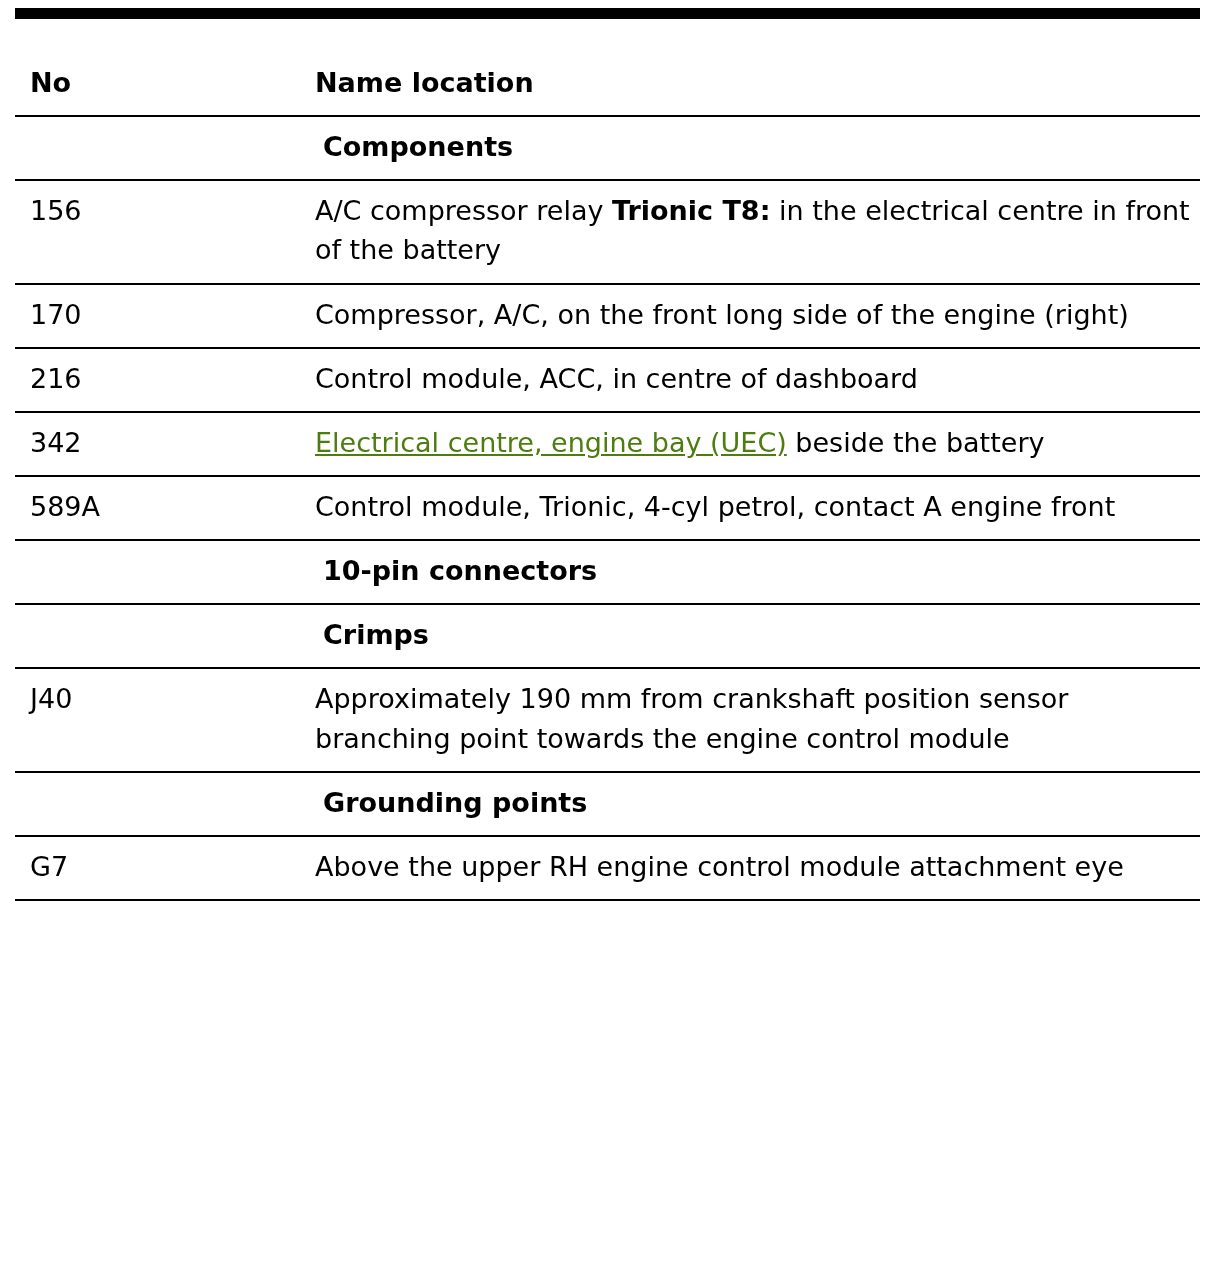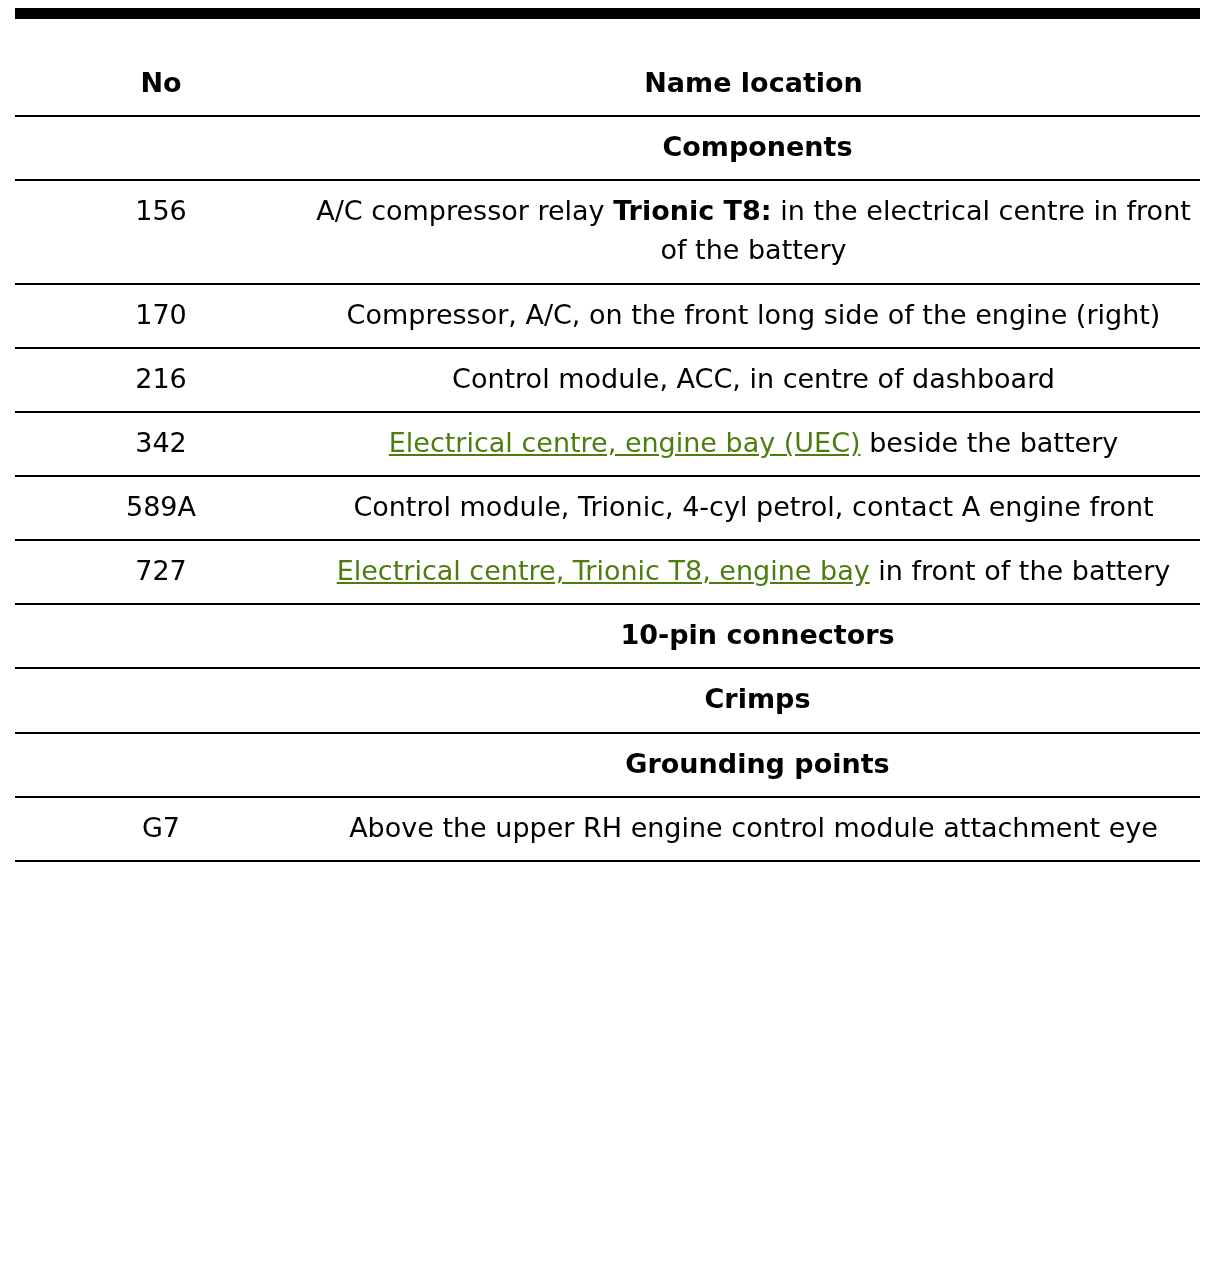--- a/index.html
+++ b/index.html
@@ -22,21 +22,21 @@
   }
   table.loc-table {
     width: 100%;
     border-collapse: collapse;
     table-layout: fixed;
   }
   table.loc-table th,
   table.loc-table td {
     border-bottom: 2px solid #000000;
     vertical-align: top;
-    text-align: center;
+    text-align: left;
     font-size: 27px;
     line-height: 1.45;
     padding: 10px 8px 13px 15px;
     word-wrap: break-word;
   }
   table.loc-table thead th {
     font-weight: bold;
     padding-top: 44px;
     padding-bottom: 13px;
   }
@@ -89,30 +89,30 @@
         </tr>
         <tr>
           <td>342</td>
           <td><span class="seg-link">Electrical centre, engine bay (UEC)</span> beside the battery</td>
         </tr>
         <tr>
           <td>589A</td>
           <td>Control module, Trionic, 4-cyl petrol, contact A engine front</td>
         </tr>
         <tr>
-          <td>727</td>
-          <td><span class="seg-link">Electrical centre, Trionic T8, engine bay</span> in front of the battery</td>
-        </tr>
-        <tr>
           <td></td>
           <td><span class="section-title">10-pin connectors</span></td>
         </tr>
         <tr>
           <td></td>
           <td><span class="section-title">Crimps</span></td>
+        </tr>
+        <tr>
+          <td>J40</td>
+          <td>Approximately 190 mm from crankshaft position sensor branching point towards the engine control module</td>
         </tr>
         <tr>
           <td></td>
           <td><span class="section-title">Grounding points</span></td>
         </tr>
         <tr>
           <td>G7</td>
           <td>Above the upper RH engine control module attachment eye</td>
         </tr>
       </tbody>

